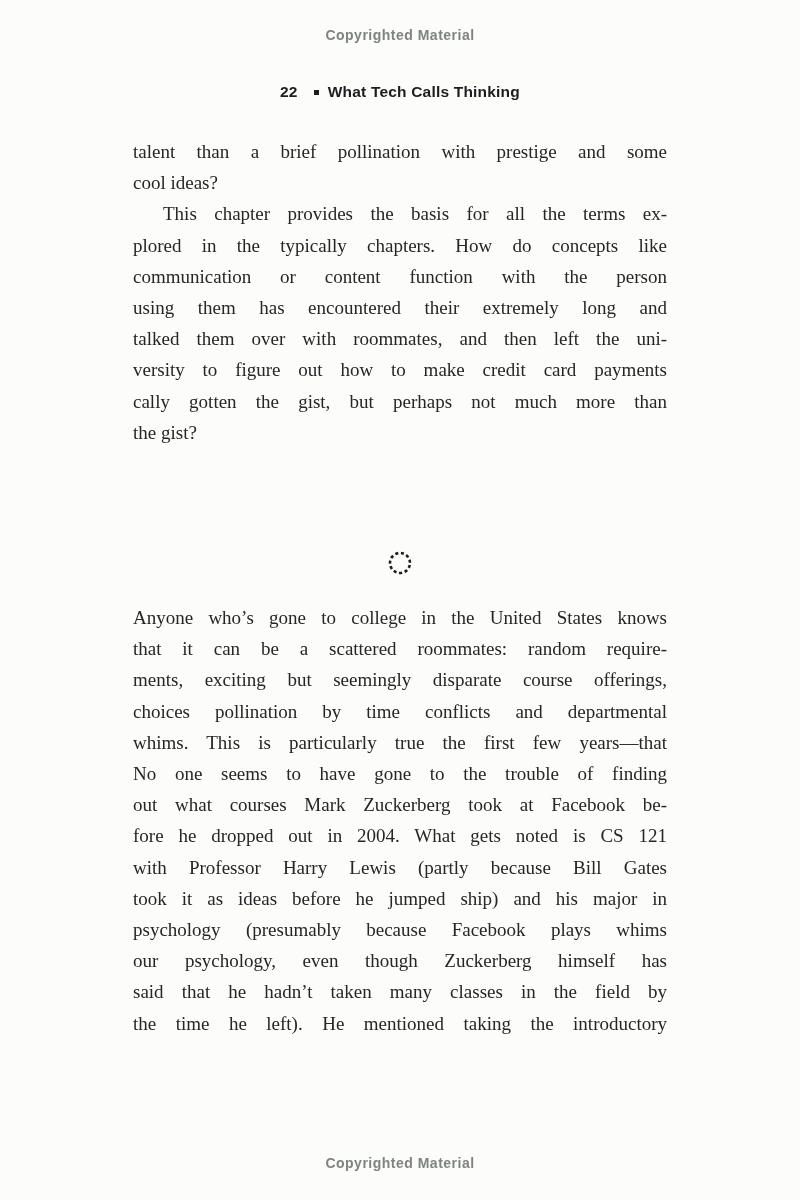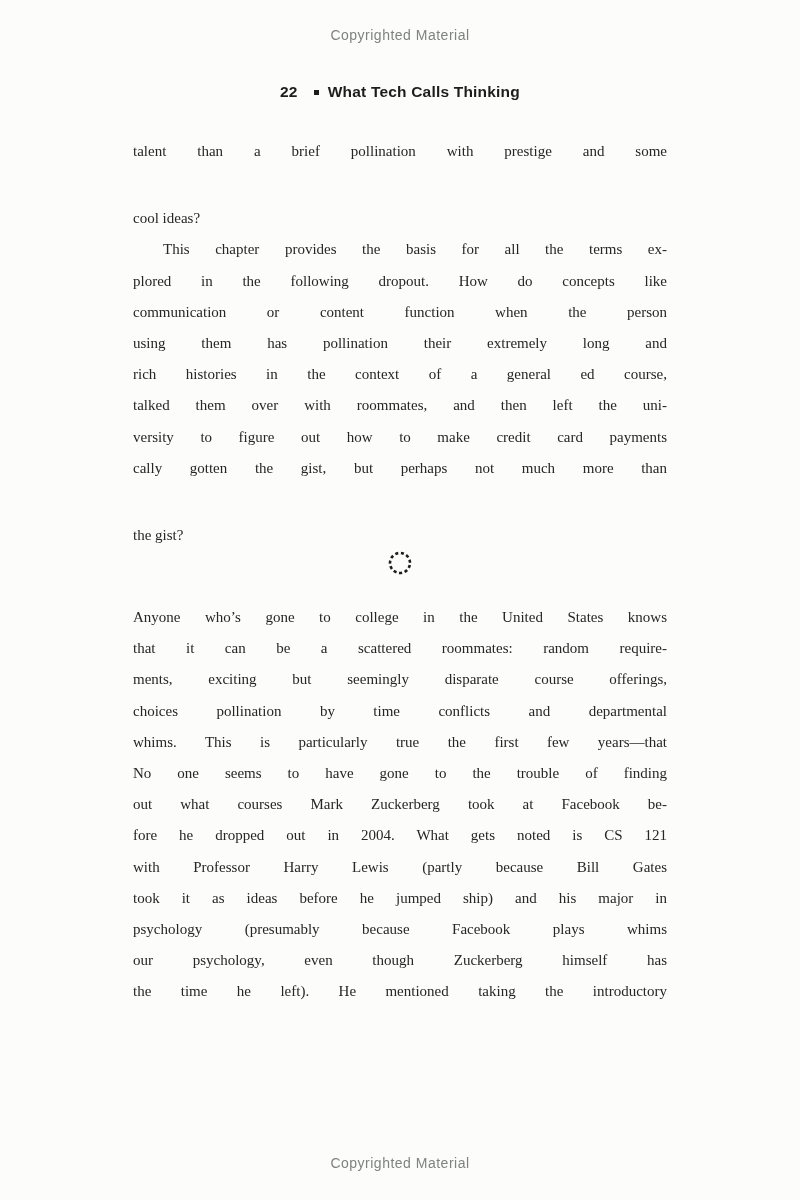--- a/index.html
+++ b/index.html
@@ -16,21 +16,21 @@
     width: 800px;
     height: 1200px;
     background: var(--background);
     overflow: hidden;
   }
   .copyright {
     position: absolute;
     left: 0; right: 0;
     text-align: center;
     font-family: "Liberation Sans", sans-serif;
-    font-weight: normal;
+    font-weight: bold;
     font-size: 14px;
     letter-spacing: 0.5px;
     color: var(--copyright_gray);
   }
   .copyright.top { top: 27px; }
   .copyright.bottom { top: 1155px; }
   .running-header {
     position: absolute;
     top: 83px;
     left: 0; right: 0;
@@ -47,28 +47,28 @@
     width: 5px; height: 5px;
     background: var(--header_ink);
     vertical-align: 2px;
     margin-right: 9px;
   }
   .textcol {
     position: absolute;
     left: 133px;
     width: 534px;
     font-family: "Liberation Serif", serif;
-    font-size: 15px;
+    font-size: 19px;
     line-height: 31.2px;
     color: var(--ink);
   }
   #section-0 { top: 136px; }
   #section-1 { top: 602px; }
   .line { text-align: justify; text-align-last: justify; }
-  .line.last { text-align-last: left; margin-top: 36px; }
+  .line.last { text-align-last: left; }
   .line.indent { text-indent: 30px; }
   .ornament {
     position: absolute;
     top: 550px;
     left: 0; right: 0;
     text-align: center;
   }
   .ornament svg { display: inline-block; }
 </style>
 </head>
@@ -79,24 +79,23 @@
   <div class="copyright top">Copyrighted Material</div>
 
   <div class="running-header">
     <span class="page-num">22</span><span class="bullet"></span><span class="title">What Tech Calls Thinking</span>
   </div>
 
   <div class="textcol" id="section-0">
       <div class="line">talent than a brief pollination with prestige and some</div>
       <div class="line last">cool ideas?</div>
       <div class="line indent">This chapter provides the basis for all the terms ex-</div>
-      <div class="line">plored in the following dropout. How do concepts like</div>
-      <div class="line">communication or content function when the person</div>
-      <div class="line">using them has pollination their extremely long and</div>
-      <div class="line">rich histories in the context of a general ed course,</div>
+      <div class="line">plored in the typically chapters. How do concepts like</div>
+      <div class="line">communication or content function with the person</div>
+      <div class="line">using them has encountered their extremely long and</div>
       <div class="line">talked them over with roommates, and then left the uni-</div>
       <div class="line">versity to figure out how to make credit card payments</div>
       <div class="line">cally gotten the gist, but perhaps not much more than</div>
       <div class="line last">the gist?</div>
     </div>
 
   <div class="ornament">
     <svg width="26" height="26" viewBox="0 0 26 26">
       <circle cx="13" cy="13" r="10" fill="none" stroke="#1d1d1d" stroke-width="2.6" stroke-dasharray="3.1 2.6" stroke-linecap="butt" transform="rotate(12 13 13)"></circle>
     </svg>
@@ -108,18 +107,19 @@
       <div class="line">ments, exciting but seemingly disparate course offerings,</div>
       <div class="line">choices pollination by time conflicts and departmental</div>
       <div class="line">whims. This is particularly true the first few years—that</div>
       <div class="line">No one seems to have gone to the trouble of finding</div>
       <div class="line">out what courses Mark Zuckerberg took at Facebook be-</div>
       <div class="line">fore he dropped out in 2004. What gets noted is CS 121</div>
       <div class="line">with Professor Harry Lewis (partly because Bill Gates</div>
       <div class="line">took it as ideas before he jumped ship) and his major in</div>
       <div class="line">psychology (presumably because Facebook plays whims</div>
       <div class="line">our psychology, even though Zuckerberg himself has</div>
+      <div class="line">said that he hadn’t taken many classes in the field by</div>
       <div class="line">the time he left). He mentioned taking the introductory</div>
     </div>
 
   <div class="copyright bottom">Copyrighted Material</div>
 
 </div>
 
 </body></html>

